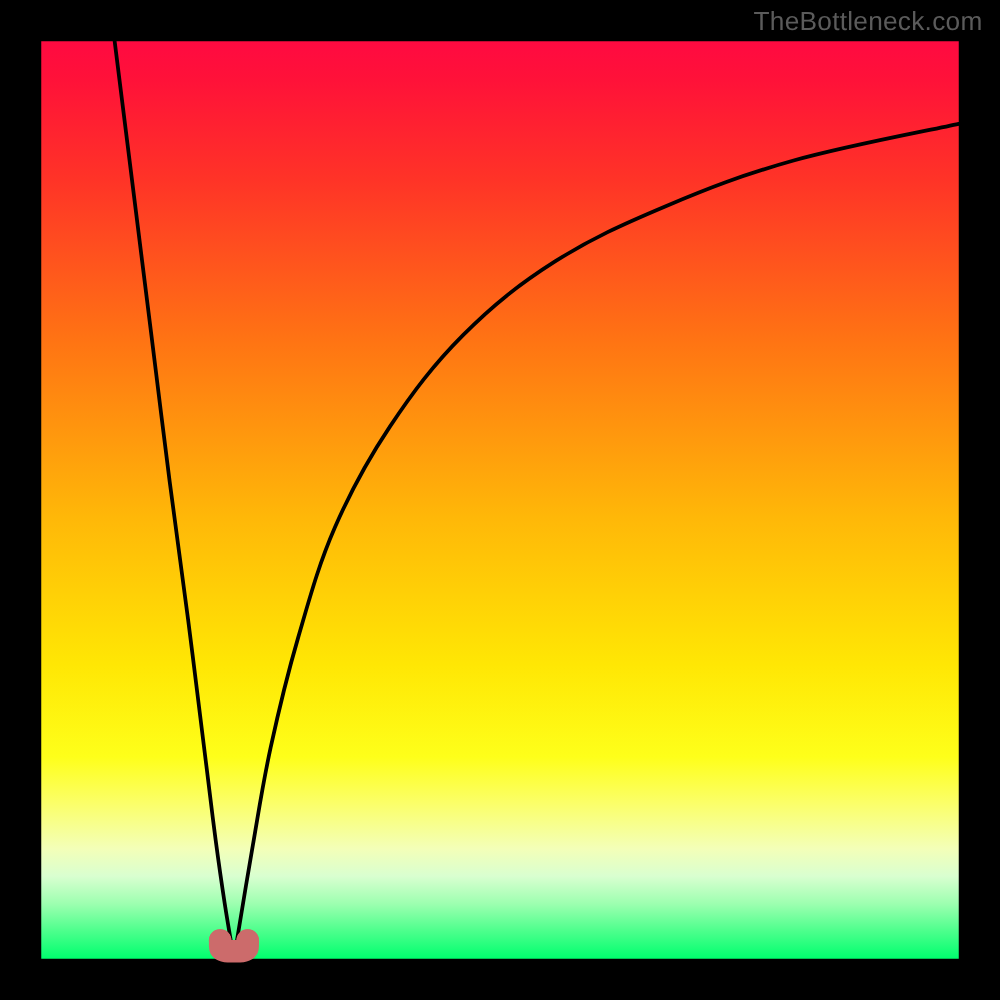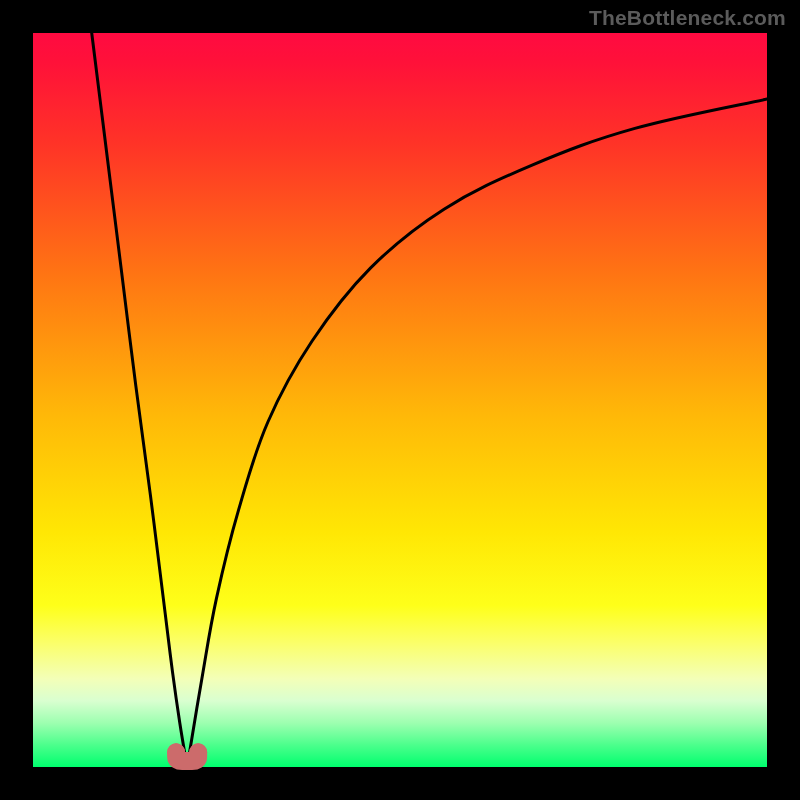--- a/index.html
+++ b/index.html
@@ -42,21 +42,21 @@
       #4cff8c 97%,
       #00ff6e 100%
     );
   }
   .watermark {
     position: absolute;
     top: 6px;
     right: 14px;
     color: #5b5b5b;
     font-size: 21px;
-    font-weight: 700;
+    font-weight: 400;
     letter-spacing: 0.2px;
     user-select: none;
   }
   svg.curve {
     position: absolute;
     left: 0;
     top: 0;
     width: 734px;
     height: 734px;
     overflow: visible;

